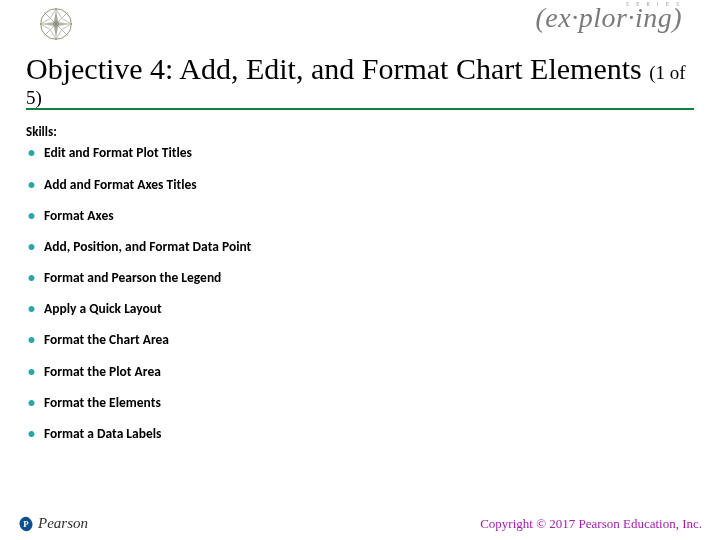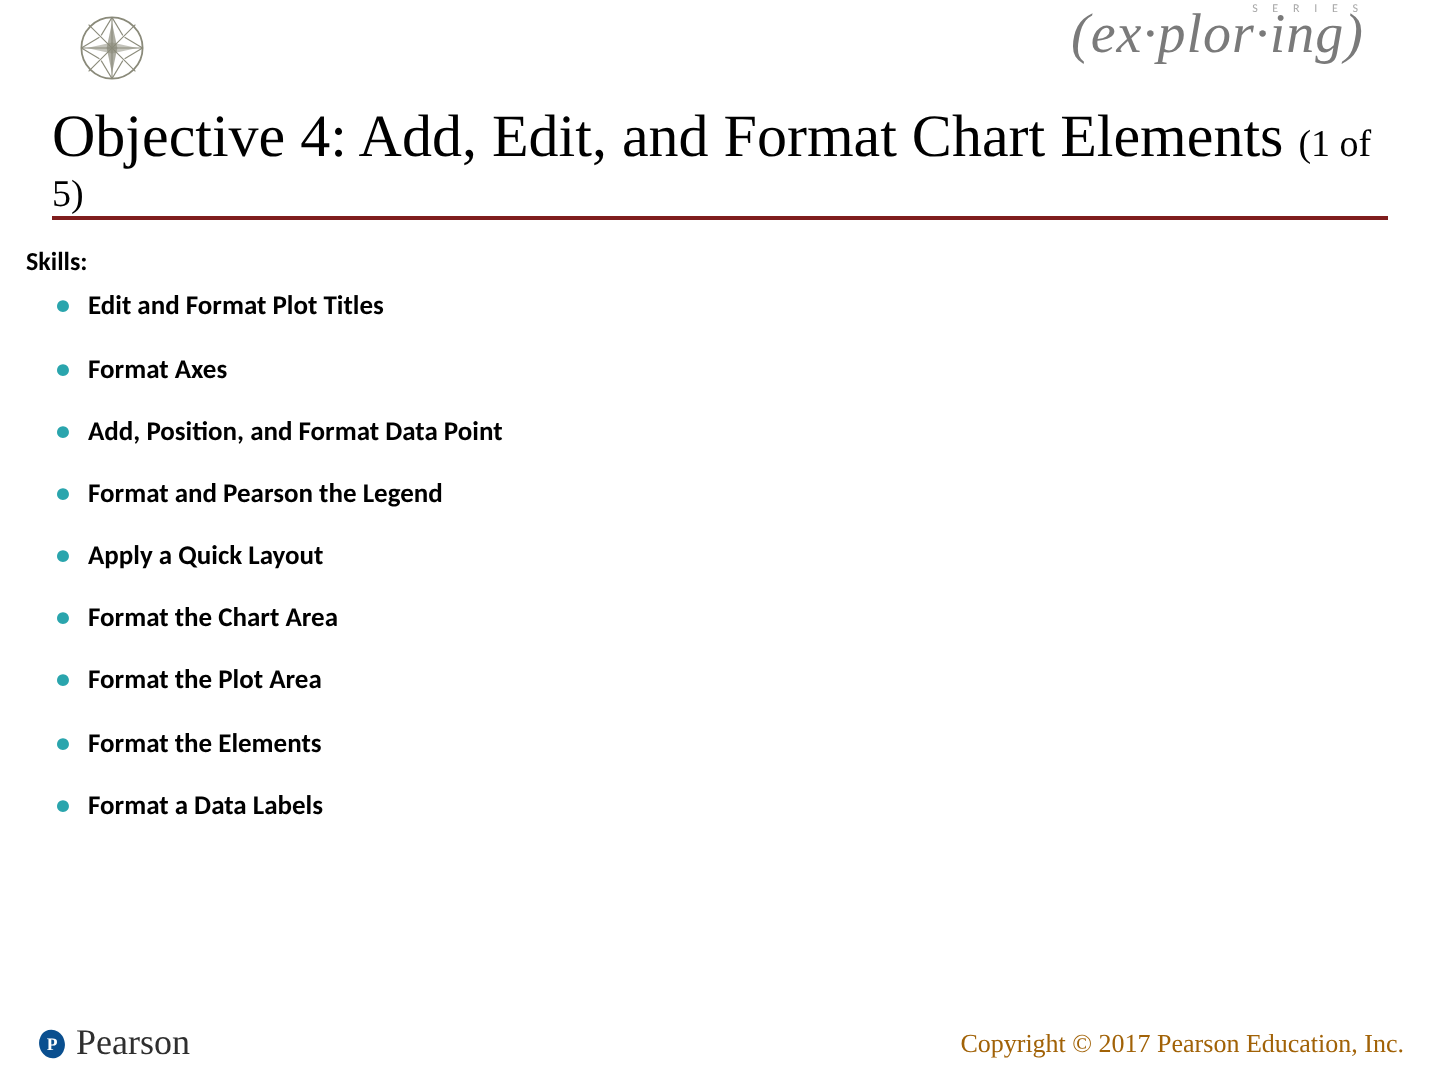--- a/index.html
+++ b/index.html
@@ -36,37 +36,37 @@
     font-size: 28px;
     color: #7a7a7a;
     letter-spacing: 0.5px;
     font-style: italic;
   }
   .title-block {
     padding: 0 26px;
     margin-top: 4px;
   }
   .title-wrap {
-    border-bottom: 2px solid #7f1d1d;
+    border-bottom: 2px solid #15803d;
     display: inline-block;
     line-height: 1.15;
   }
   .title-main {
     font-family: "Times New Roman", Georgia, serif;
     font-weight: normal;
     font-size: 30px;
     color: #000;
   }
   .title-sub {
     font-family: "Times New Roman", Georgia, serif;
     font-size: 19px;
     color: #000;
   }
   .skills-label {
-    padding: 14px 26px 0 13px;
+    padding: 14px 26px 0 26px;
     font-size: 13px;
     font-weight: bold;
     color: #000;
   }
   ul.skills {
     list-style: none;
     padding: 6px 26px 0 26px;
   }
   ul.skills li {
     position: relative;
@@ -99,27 +99,28 @@
     display: flex;
     align-items: center;
     gap: 4px;
   }
   .pearson-mark {
     width: 16px;
     height: 16px;
   }
   .pearson-text {
     font-family: "Times New Roman", Georgia, serif;
-    font-size: 18px;
+    font-size: 15px;
     color: #2f2f2f;
+    font-style: italic;
   }
   .copyright {
     font-family: "Times New Roman", Georgia, serif;
     font-size: 13px;
-    color: #a16207;
+    color: #a21caf;
   }
   .series-tag {
     position: absolute;
     right: 38px;
     top: 0px;
     font-size: 6px;
     letter-spacing: 3px;
     color: #a8a8a8;
   }
 </style>
@@ -157,20 +158,21 @@
 <div class="title-block">
   <span class="title-wrap">
     <span class="title-main">Objective 4: Add, Edit, and Format Chart Elements </span><span class="title-sub">(1 of 5)</span>
   </span>
 </div>
 
 <div class="skills-label">Skills:</div>
 
 <ul class="skills">
   <li>Edit and Format Plot Titles</li>
+  <li>Add and Format Axes Titles</li>
   <li>Format Axes</li>
   <li>Add, Position, and Format Data Point</li>
   <li>Format and Pearson the Legend</li>
   <li>Apply a Quick Layout</li>
   <li>Format the Chart Area</li>
   <li>Format the Plot Area</li>
   <li>Format the Elements</li>
   <li>Format a Data Labels</li>
 </ul>
 

